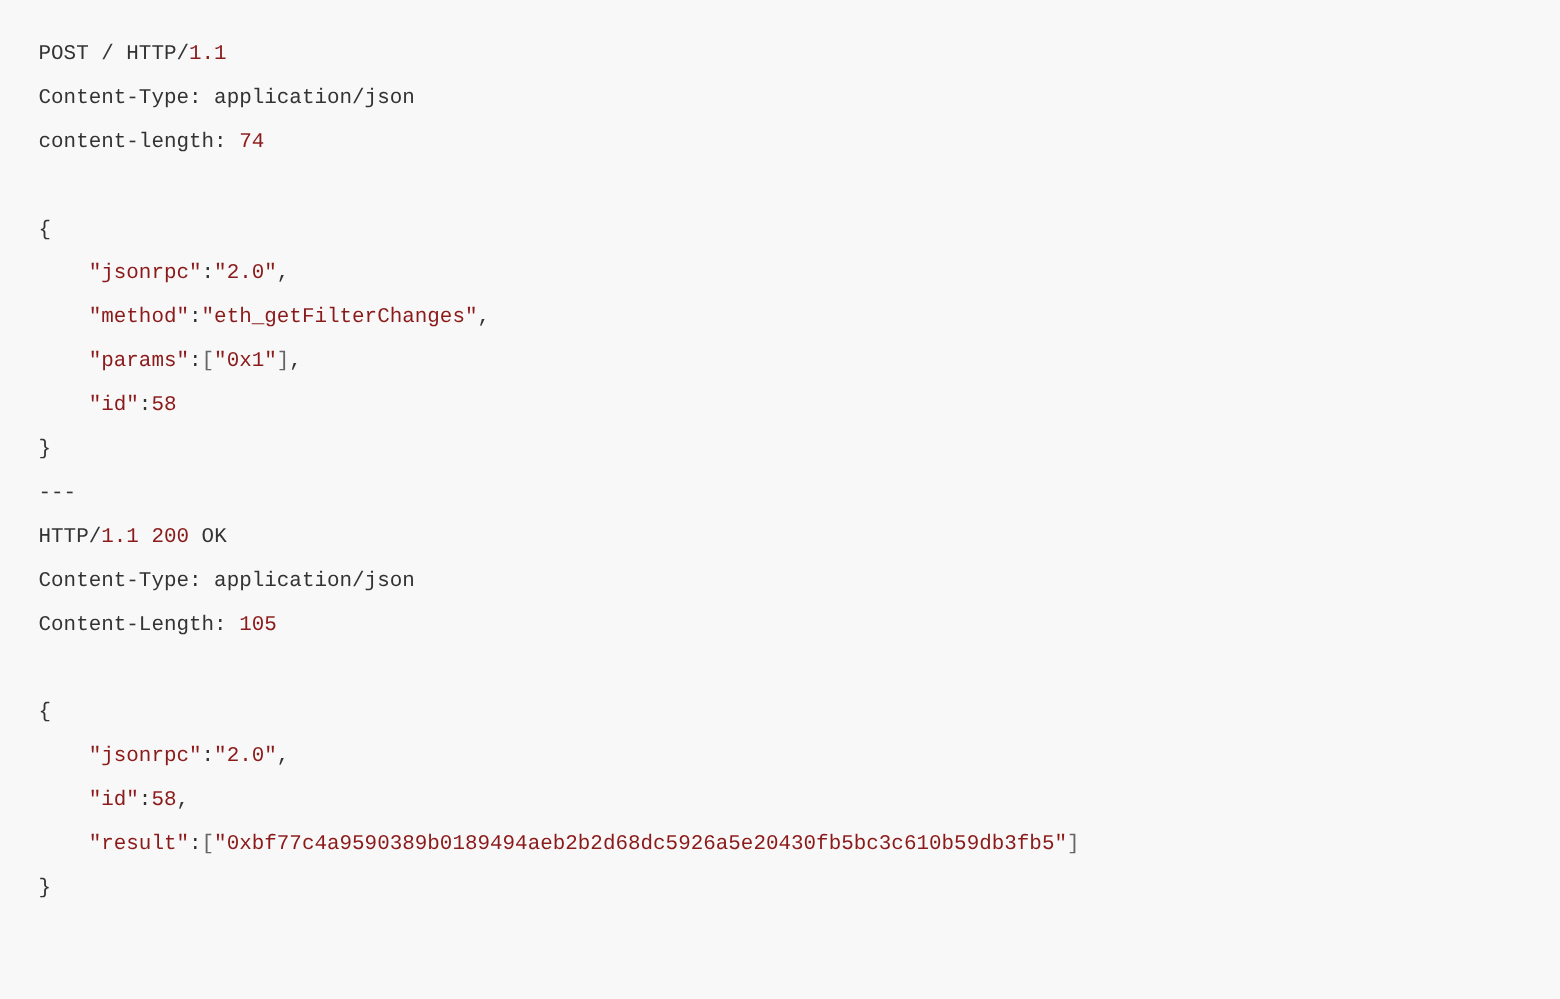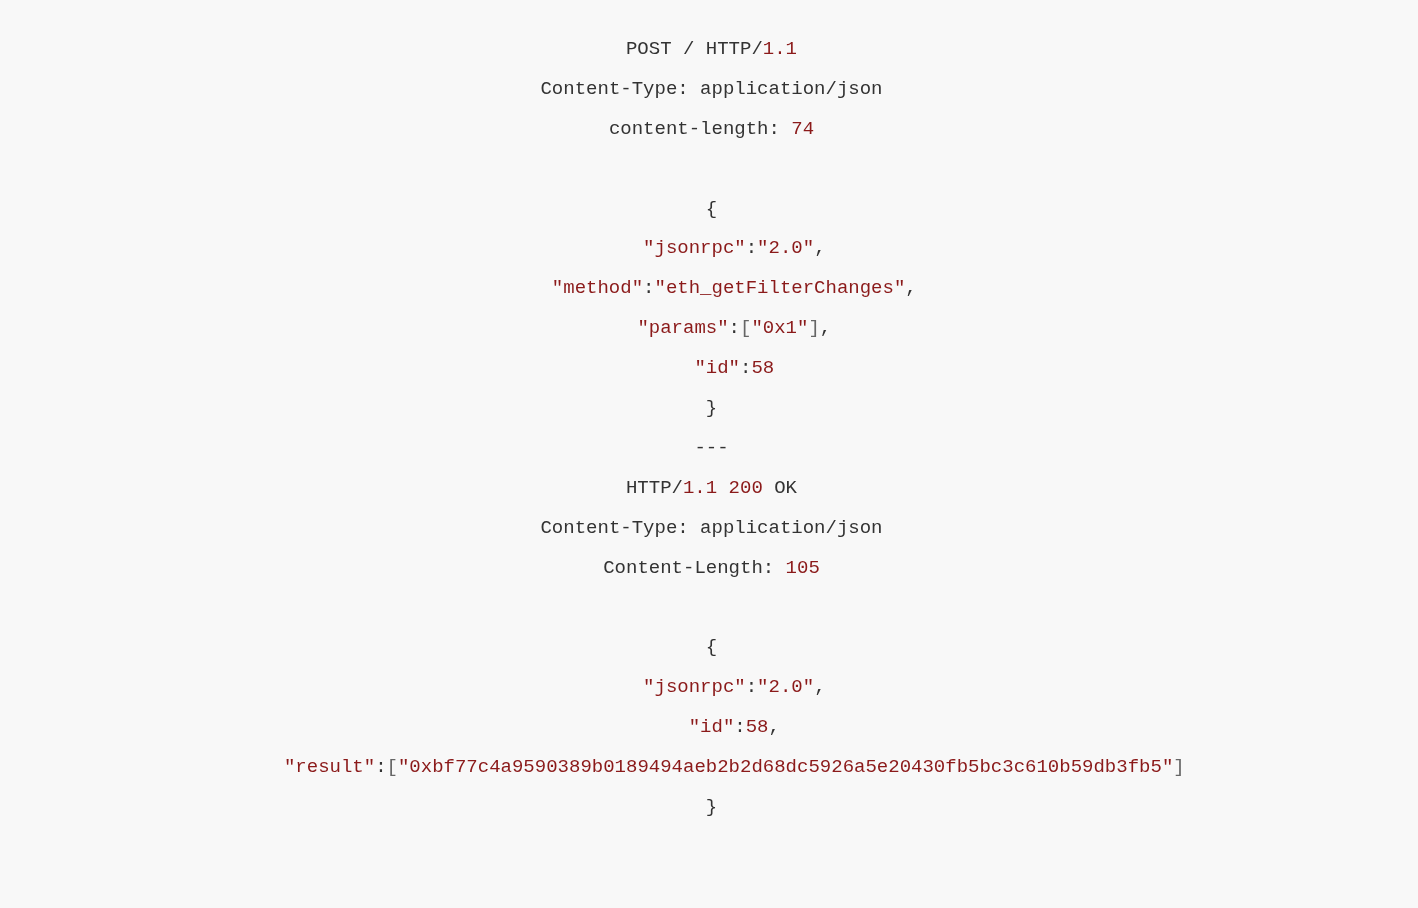--- a/index.html
+++ b/index.html
@@ -14,21 +14,20 @@
       line-height: 2.1;
       padding: 30px 30px 30px 35px;
       color: #1a1a1a;
       width: 1418px;
       height: 908px;
       overflow: hidden;
     }
     pre {
       font-family: inherit;
       white-space: pre;
-      text-align: center;
     }
     .plain { color: #333; }
     .str { color: #8b1a1a; }
     .num { color: #8b1a1a; }
     .punct { color: #333; }
     .bracket { color: #666; }
   </style>
 </head>
 <body>
 

